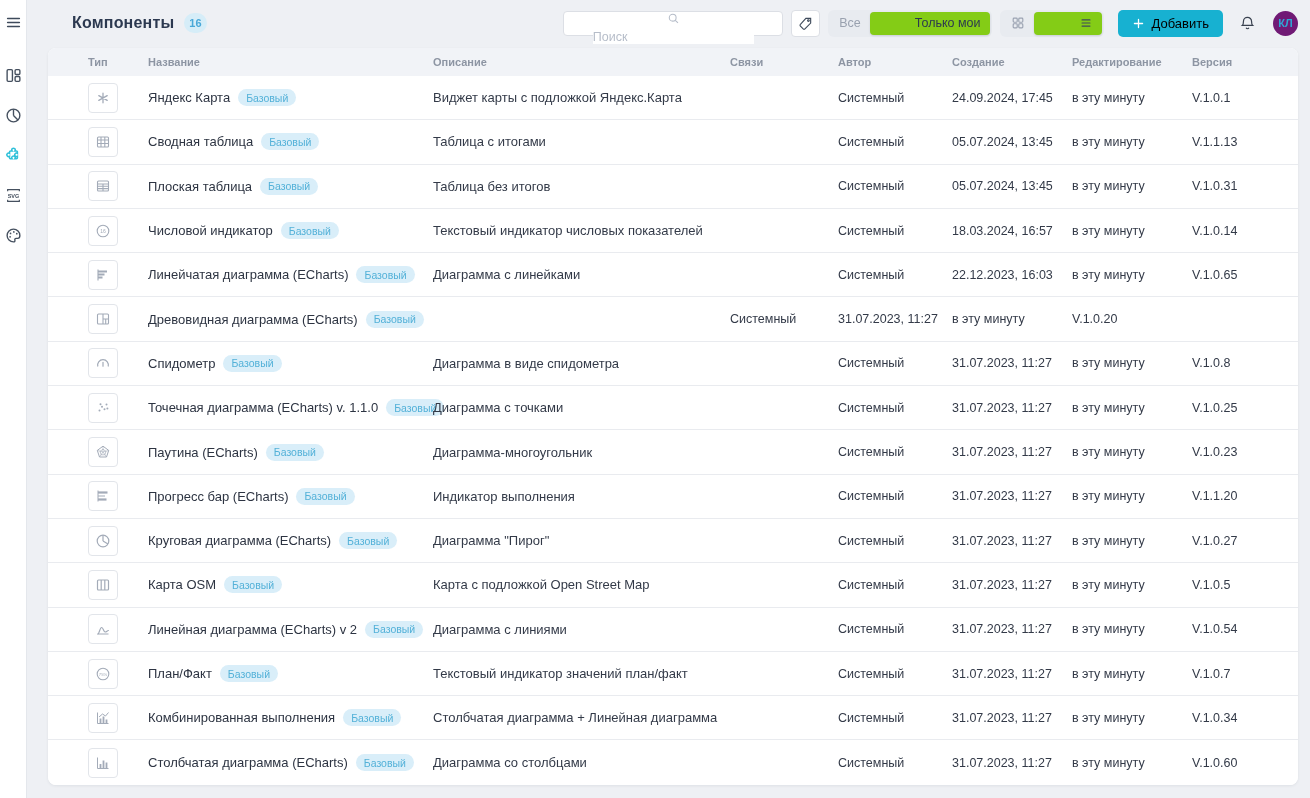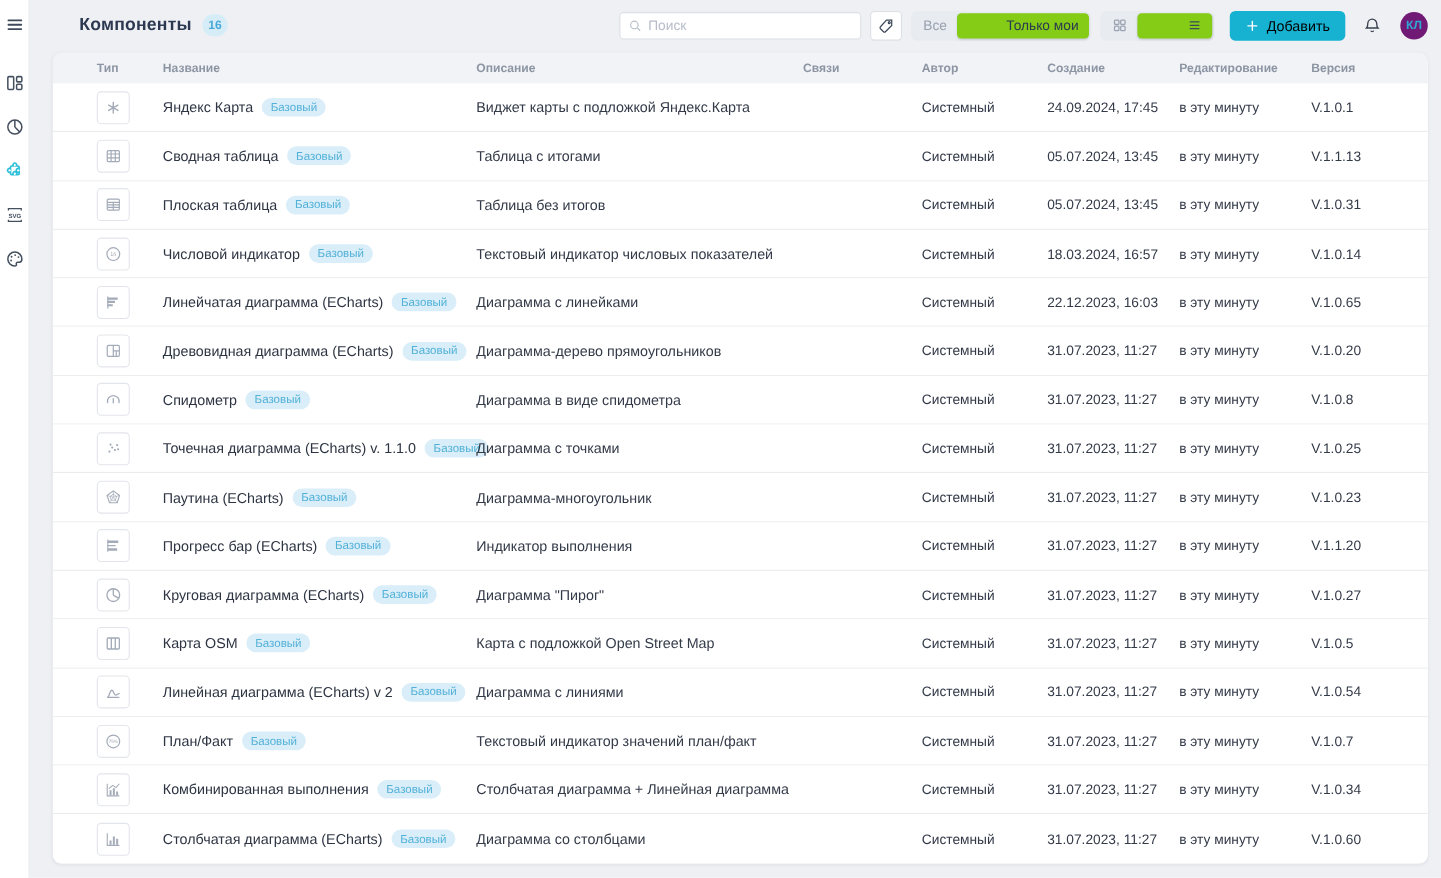--- a/index.html
+++ b/index.html
@@ -17,21 +17,21 @@
   
   .main { margin-left:27px; height:100%; display:flex; flex-direction:column; }
   .topbar { height:46px; display:flex; align-items:center; padding:0 12px 0 21px; }
   .page-title { font-size:16px; font-weight:600; color:#2c3950; letter-spacing:.2px;margin-left:24px; }
   .count-badge { margin-left:10px; min-width:20px; height:20px; border-radius:10px; background:#d6edf8;
                  color:#49a8d8; font-size:11px; font-weight:600; display:inline-flex; align-items:center;
                  justify-content:center; padding:0 5px; }
   .top-right { margin-left:auto; display:flex; align-items:center; gap:8px; }
 
   .search-box { width:220px; height:25px; background:#fff; border:1px solid #dcdfe5; border-radius:4px;
-                display:flex; align-items:center; padding:0 7px; gap:5px; }
+                display:flex; align-items:center; padding:0 7px; gap:5px;flex-direction:column; }
   .search-box svg { width:13px; height:13px; flex:none; }
   .search-box input { border:none; outline:none; flex:1; font-size:12.5px; color:#2d3442; min-width:0;
                       font-family:"Liberation Sans", sans-serif; }
   .search-box input::placeholder { color:#b6bdc9; }
 
   .icon-btn { width:29px; height:27px; background:#fff; border:1px solid #dcdfe5; border-radius:4px;
               display:flex; align-items:center; justify-content:center; cursor:pointer; }
   .icon-btn svg { width:15px; height:15px; }
 
   .seg { background:#e8ebf0; border-radius:6px; padding:2px; display:flex; align-items:flex-end; height:27px; }
@@ -298,21 +298,20 @@
               <svg viewBox="0 0 16 16" fill="none" stroke="#a3abb8" stroke-width="1.1">
                 <rect x="2.5" y="3" width="11" height="10" rx="1"></rect>
                 <path d="M8 3v10M8 8h5.5M10.7 8v5"></path>
               </svg>
             </span>
     </div>
     <div class="cell-name">
       <span class="nm">Древовидная диаграмма (ECharts)</span>
       <span class="badge">Базовый</span>
     </div>
-    <div class="cell-desc">Диаграмма-дерево прямоугольников</div>
     <div class="cell-meta"></div>
     <div class="cell-meta">Системный</div>
     <div class="cell-meta">31.07.2023, 11:27</div>
     <div class="cell-meta">в эту минуту</div>
     <div class="cell-meta">V.1.0.20</div>
   </div>
 
   <div class="grid row">
     <div class="cell-type">
       <span class="type-box">

